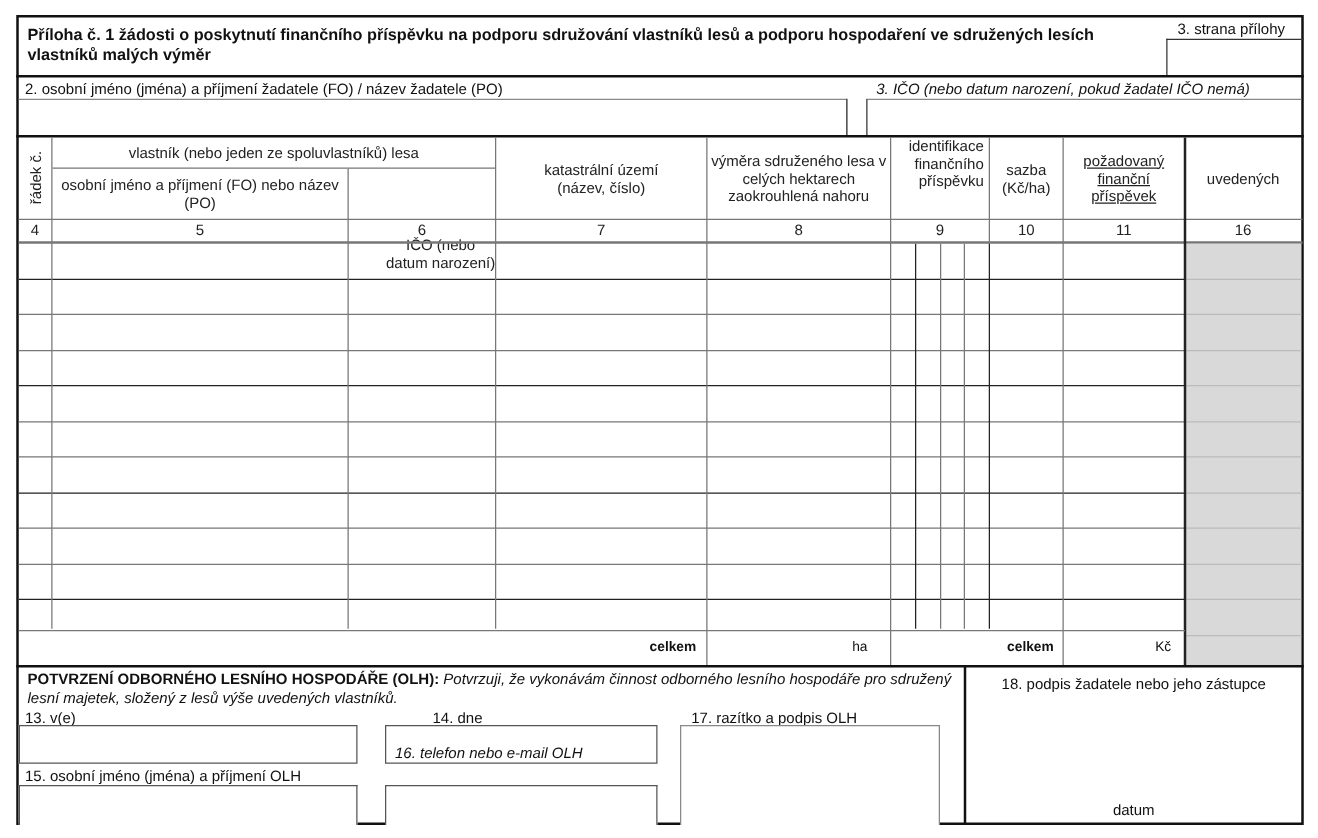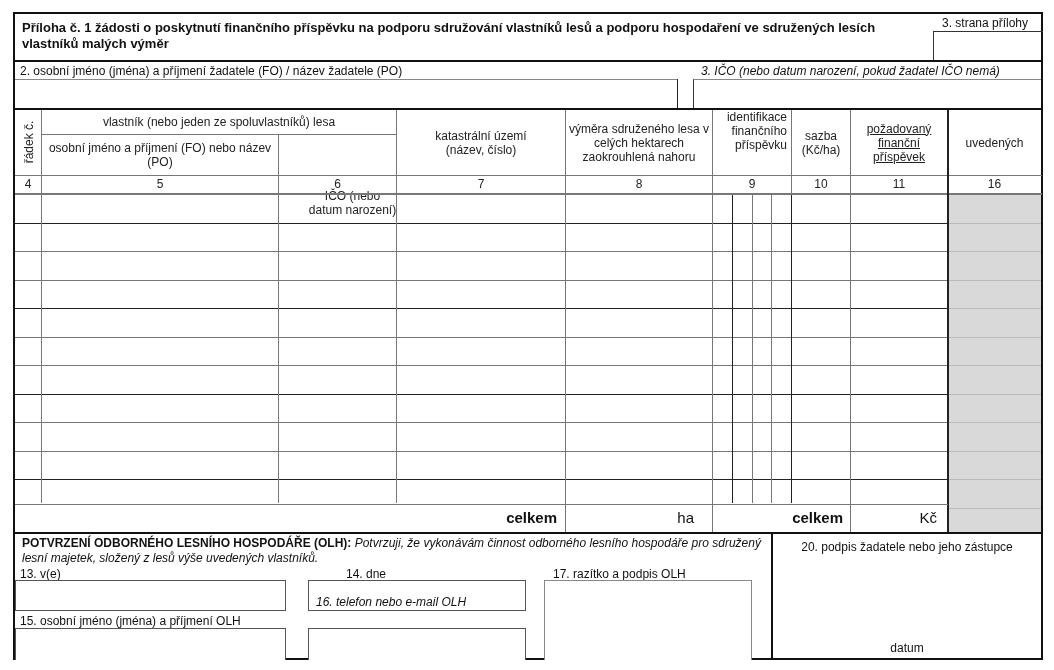--- a/index.html
+++ b/index.html
@@ -18,21 +18,21 @@
   .box { position: absolute; border: 1px solid #555; box-sizing: border-box; background: #fff; }
   .hdr { position: absolute; font-size: 12px; line-height: 14px; text-align: center;
          display: flex; align-items: center; justify-content: center; color: #222; }
   .num { position: absolute; font-size: 12px; text-align: center; line-height: 17px; color: #222; }
   .grey { position: absolute; background: #d9d9d9; }
   .rot { position: absolute; left: 16px; top: 110px; width: 25px; height: 64px; }
   .rot span { position: absolute; left: 50%; top: 50%; transform: translate(-50%,-50%) rotate(-90deg);
               white-space: nowrap; font-size: 12px; color: #222; }
   .row { position: absolute; left: 15px; width: 933px; height: 28px; }
   .cell-inp { position: absolute; top: 0; height: 28px; }
-  .tot { position: absolute; font-size: 15px; line-height: 28px; }
+  .tot { position: absolute; font-size: 11px; line-height: 28px; }
   .bold { font-weight: bold; }
   .ital { font-style: italic; }
 </style>
 </head>
 <body>
 
 <div class="frame"></div>
 
 <div class="abs title">Příloha č. 1 žádosti o poskytnutí finančního příspěvku na podporu sdružování vlastníků lesů a podporu hospodaření ve sdružených lesích vlastníků malých výměr</div>
 
@@ -252,15 +252,15 @@
 <div class="abs lbl" style="left:20px; top:614px;">15. osobní jméno (jména) a příjmení OLH</div>
 <div class="box" style="left:15px; top:628px; width:271px; height:32px; border-bottom:none;"></div>
 
 <div class="abs lbl" style="left:316px; top:595px;font-style:italic;">16. telefon nebo e-mail OLH</div>
 <div class="box" style="left:308px; top:628px; width:218px; height:32px; border-bottom:none;"></div>
 
 <div class="abs lbl" style="left:553px; top:567px;">17. razítko a podpis OLH</div>
 <div class="box" style="left:544px; top:580px; width:208px; height:80px; border-bottom:none; border-color:#888;"></div>
 
 <div class="vbold" style="left:771px; top:532px; height:128px;"></div>
-<div class="abs lbl" style="left:773px; top:540px; width:268px; text-align:center;">20. podpis žadatele nebo jeho zástupce</div>
+<div class="abs lbl" style="left:773px; top:540px; width:268px; text-align:center;">18. podpis žadatele nebo jeho zástupce</div>
 <div class="abs" style="left:774px; top:556px; width:267px; height:80px;"></div>
 <div class="abs lbl" style="left:773px; top:641px; width:268px; text-align:center;">datum</div>
 
 </body></html>

